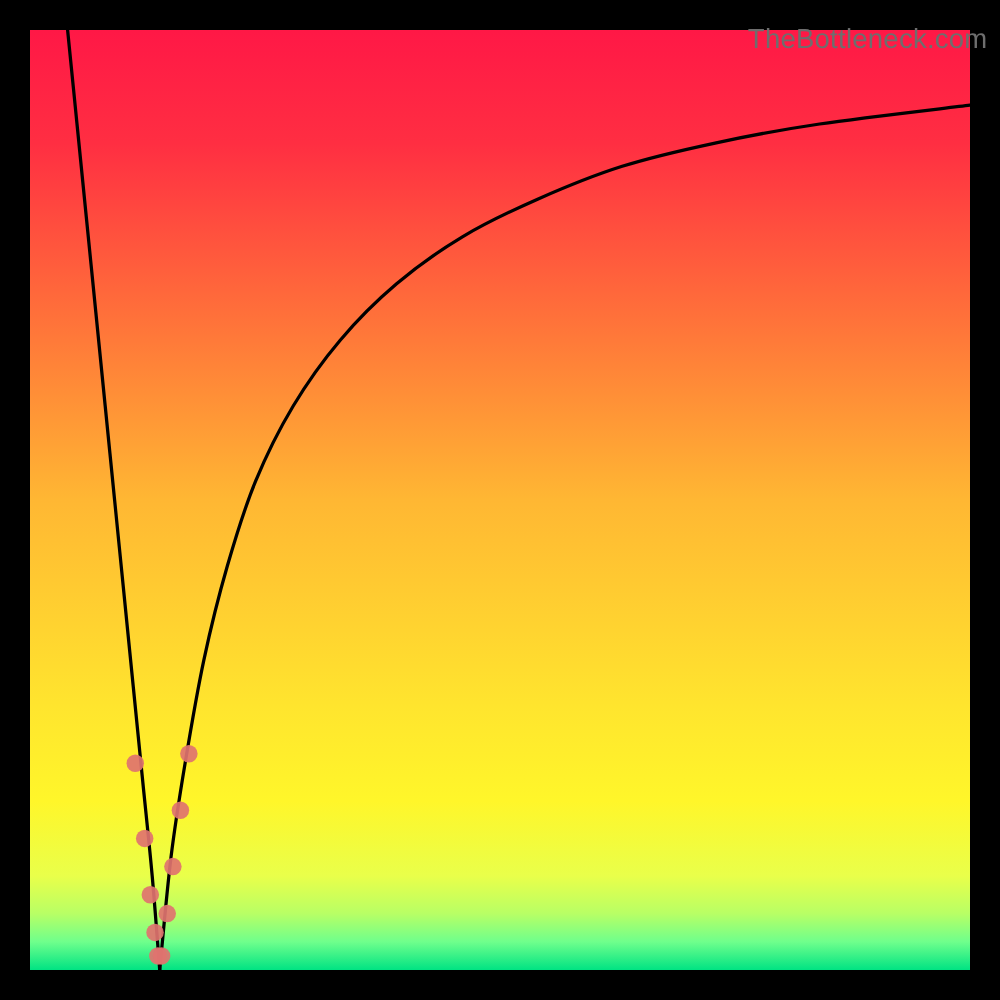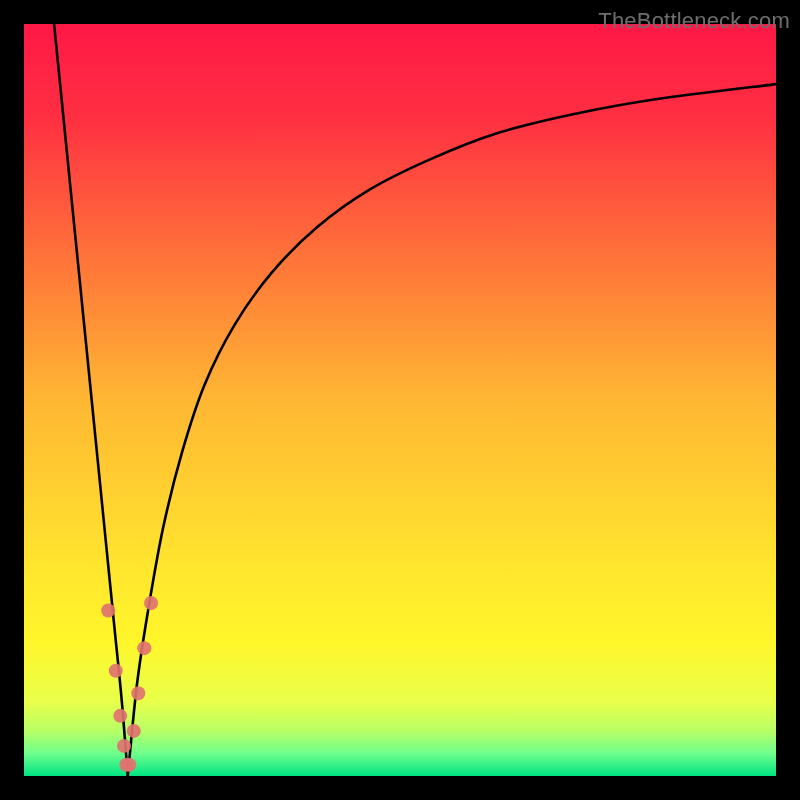--- a/index.html
+++ b/index.html
@@ -21,21 +21,21 @@
   }
   .plot {
     position: absolute;
     left: 24px;
     top: 24px;
     width: 752px;
     height: 752px;
   }
   .watermark {
     position: absolute;
-    top: 8px;
+    top: 18px;
     right: 10px;
     color: #6e6e6e;
     font-size: 22px;
     font-weight: 500;
     letter-spacing: 0.2px;
     user-select: none;
     margin-left: 12px;
   }
 </style>
 </head>

